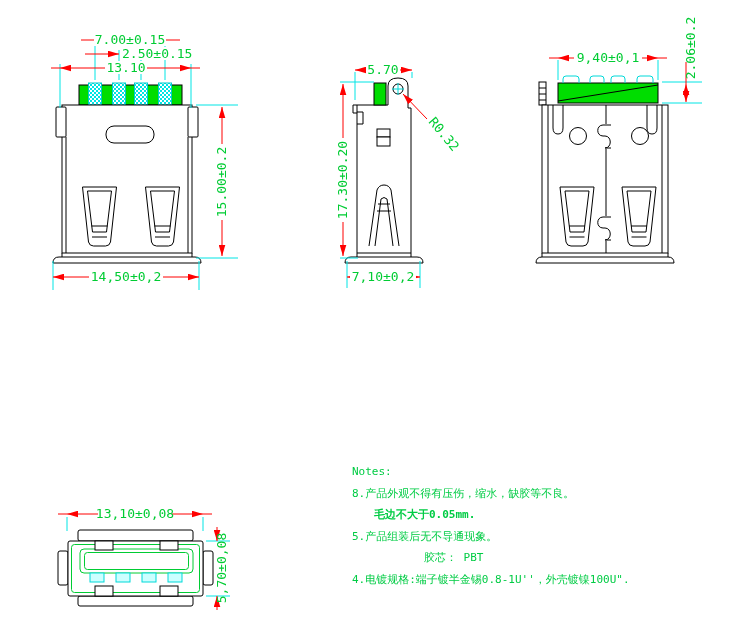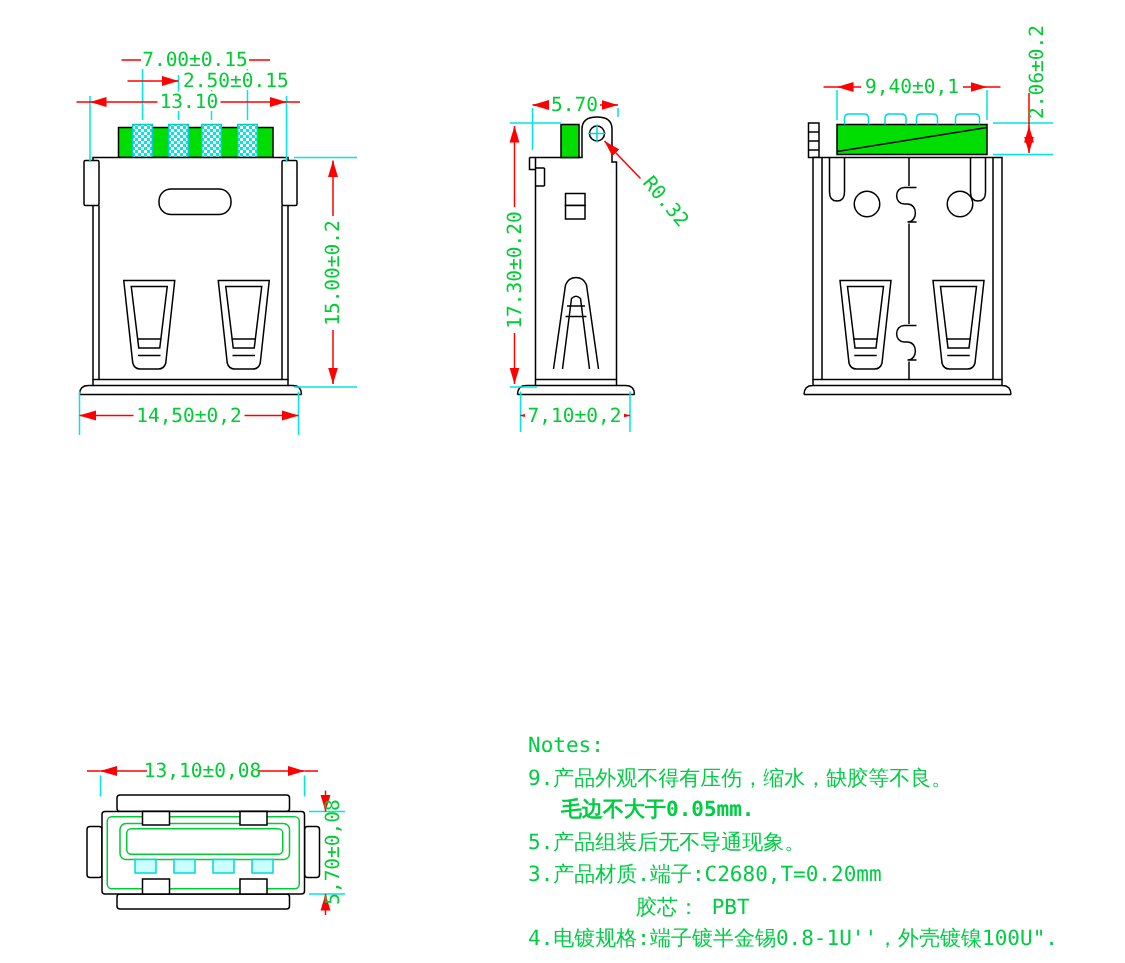--- a/index.html
+++ b/index.html
@@ -9,22 +9,22 @@
   .outl{stroke:#000;fill:none;stroke-width:1;}
   .outlw{stroke:#000;fill:#fff;stroke-width:1;}
   .grn{stroke:#000;fill:#00dd00;stroke-width:1;}
   .cyn{stroke:#00d9d9;fill:none;stroke-width:1;}
   .cynf{stroke:#00d9d9;fill:#ccffff;stroke-width:1;}
   .ext{stroke:#00e5e5;fill:none;stroke-width:1;}
   .dim{stroke:#ff0000;fill:none;stroke-width:1;}
   .gline{stroke:#00cc33;fill:none;stroke-width:1;}
   .tbg{fill:#ffffff;}
   .dt{font-family:"DejaVu Sans Mono",monospace;font-size:13px;fill:#00cc33;}
-  #notes{position:absolute;left:352px;top:487px;width:395px;color:#00cc44;
-         font-size:14px;line-height:21.5px;white-space:nowrap;}
+  #notes{position:absolute;left:352px;top:461px;width:395px;color:#00cc44;
+         font-size:11px;line-height:21.5px;white-space:nowrap;}
   #notes .ind1{padding-left:22px;font-weight:bold;}
   #notes .ind2{padding-left:72px;}
 </style>
 </head>
 <body>
 
 <div id="stage">
 <svg width="750" height="642" viewBox="0 0 750 642">
   <defs>
     <marker id="arr" viewBox="0 0 10 6" refX="10" refY="3" markerWidth="11" markerHeight="7" orient="auto-start-reverse">
@@ -207,20 +207,19 @@
     <line class="dim" x1="217" y1="527" x2="217" y2="541" marker-end="url(#arr)"></line>
     <line class="dim" x1="217" y1="610" x2="217" y2="596" marker-end="url(#arr)"></line>
     <g transform="rotate(-90 222 568)">
       <text class="dt" x="222" y="572" text-anchor="middle">5,70±0,08</text>
     </g>
   </g>
 </svg>
 
 <div id="notes">
   <div>Notes:</div>
-  <div>9.产品外观不得有压伤，缩水，缺胶等不良。</div>
+  <div>8.产品外观不得有压伤，缩水，缺胶等不良。</div>
   <div class="ind1">毛边不大于0.05mm.</div>
   <div>5.产品组装后无不导通现象。</div>
-  <div>3.产品材质.端子:C2680,T=0.20mm</div>
   <div class="ind2">胶芯： PBT</div>
   <div>4.电镀规格:端子镀半金锡0.8-1U''，外壳镀镍100U".</div>
 </div>
 </div>
 
 </body></html>

